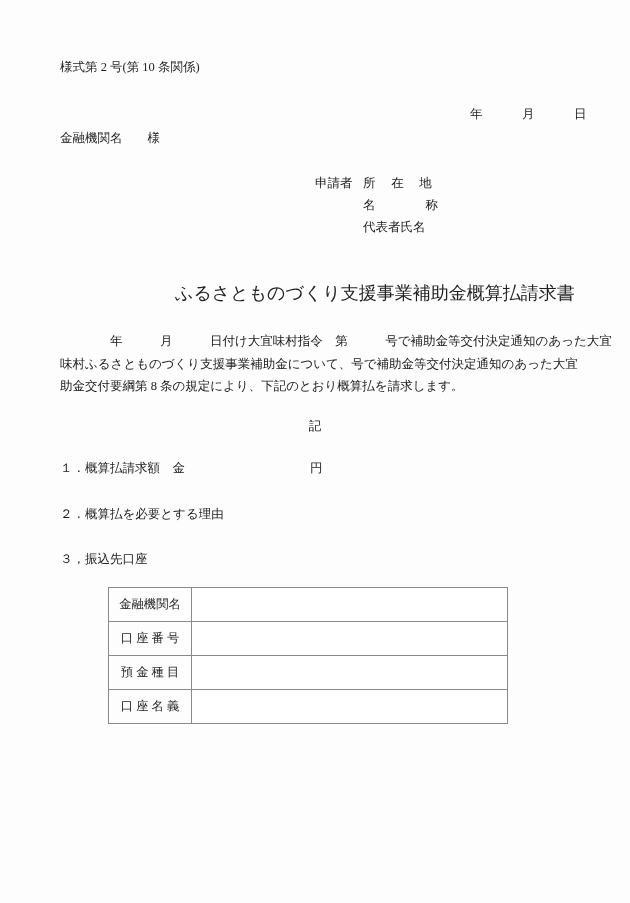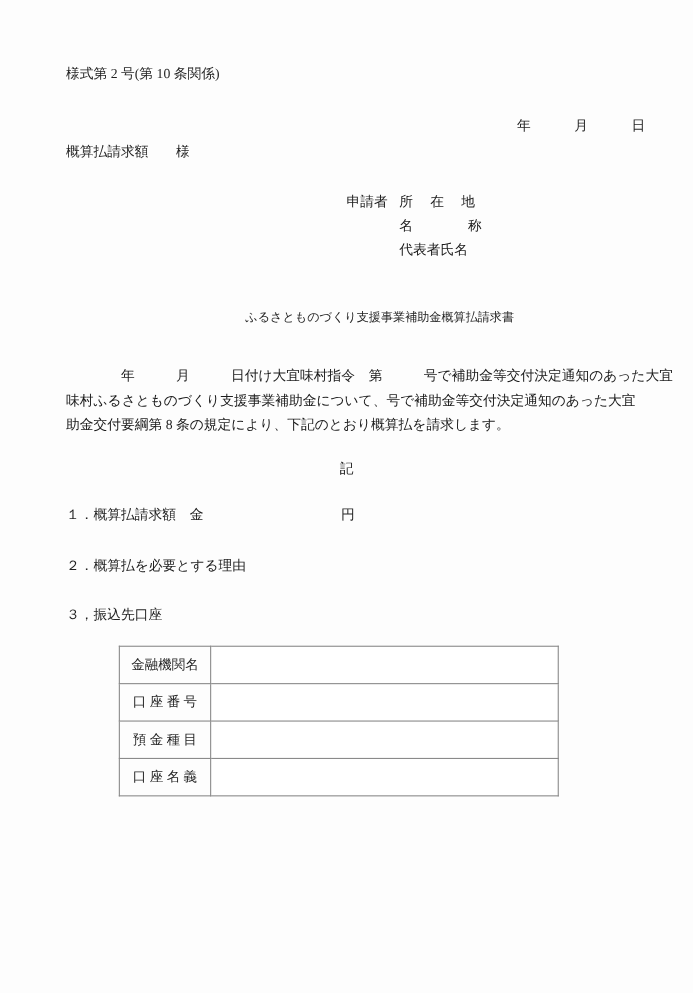--- a/index.html
+++ b/index.html
@@ -63,22 +63,21 @@
     width: 48px;
   }
   .applicant .val {
     display: inline-block;
   }
 
   
   .doc-title {
     left: 175px;
     top: 284px;
-    font-size: 11px;
-    margin-left: 48px;
+    font-size: 18px;
   }
 
   
   .body-para {
     position: absolute;
     left: 60px;
     top: 330px;
     width: 512px;
     font-size: 12.5px;
     line-height: 22.5px;
@@ -142,21 +141,21 @@
 </style>
 </head>
 <body>
 
 <div class="page">
 
   <div class="t form-no">様式第 2 号(第 10 条関係)</div>
 
   <div class="t date-line">年　　　月　　　日</div>
 
-  <div class="t addressee">概算払請求額　　様</div>
+  <div class="t addressee">金融機関名　　様</div>
 
   <div class="applicant">
     <span class="row"><span class="lead">申請者</span><span class="val">所　 在　 地</span></span>
     <span class="row"><span class="lead"></span><span class="val">名　　　　称</span></span>
     <span class="row"><span class="lead"></span><span class="val">代表者氏名</span></span>
   </div>
 
   <div class="t doc-title">ふるさとものづくり支援事業補助金概算払請求書</div>
 
   <div class="body-para">

